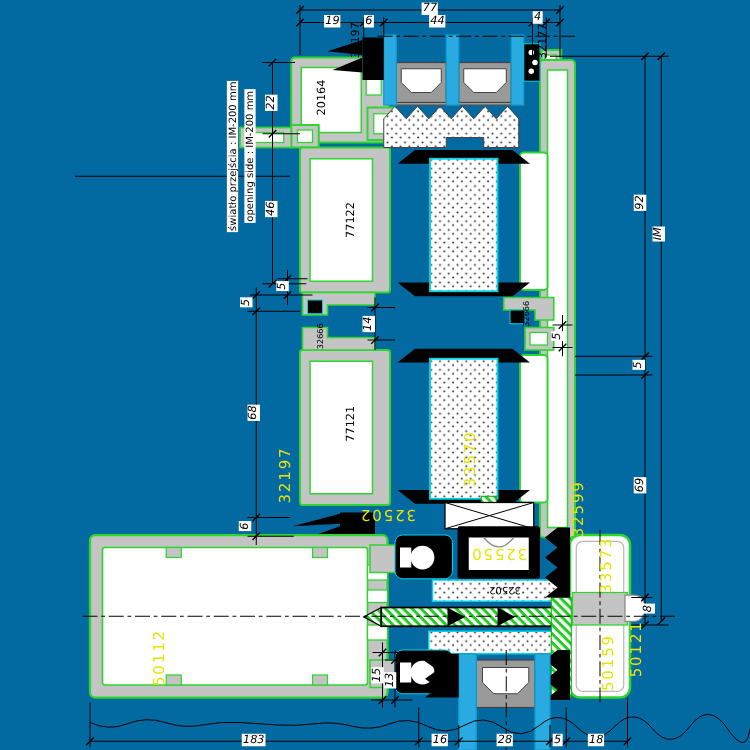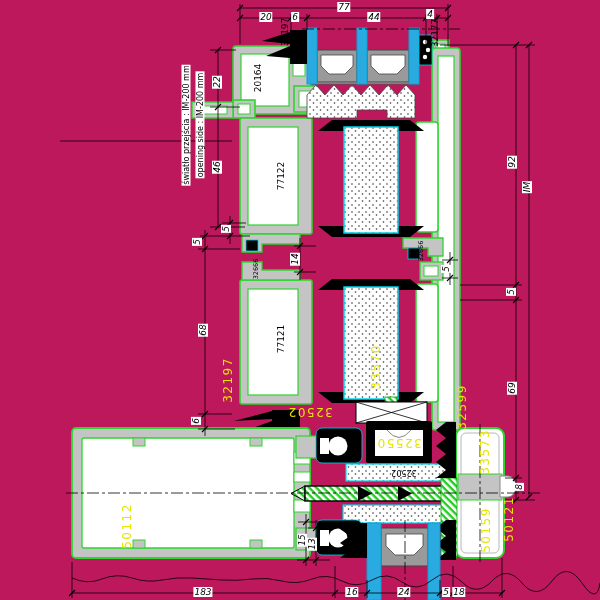--- a/index.html
+++ b/index.html
@@ -1,16 +1,16 @@
 <!DOCTYPE html>
 <html><head>
 <meta charset="utf-8">
 <style>
   html,body{margin:0;padding:0;background:#fff;}
-  #canvas{position:relative;width:600px;height:600px;background:#be185d;overflow:hidden;
+  #canvas{position:relative;width:600px;height:600px;background:#0369a1;overflow:hidden;
           font-family:"DejaVu Sans",sans-serif;}
   #canvas svg{position:absolute;left:0;top:0;}
   .lbl{position:absolute;transform:translate(-50%,-50%);line-height:1;white-space:nowrap;
        font:italic 9px "DejaVu Sans",sans-serif;color:#000;background:#fff;padding:0 1px;}
   .v{transform:translate(-50%,-50%) rotate(-90deg);}
   .r180{transform:translate(-50%,-50%) rotate(180deg);}
   .part{font-style:normal;background:transparent;padding:0;}
   .tiny{font-size:6.5px;}
   .note{font-style:normal;font-size:8px;background:#fff;}
   .yellow{font-style:normal;color:#e6e600;background:transparent;font-size:12px;letter-spacing:1.5px;}
@@ -212,23 +212,23 @@
          M297,249 L303,243 M297,275 L303,269
          M303,525 L309,519 M303,563 L309,557 M313,531 L319,525 M313,563 L319,557
          M513,48 L519,42 M513,288 L519,282 M513,303 L519,297 M513,481 L519,475 M513,503 L519,497
          M526,48 L532,42 M526,500 L532,494
          M447,263 L453,257 M447,281 L453,275
          M69,596 L75,590 M332,596 L338,590 M364,596 L370,590 M437,596 L443,590 M450,596 L456,590 M499,596 L505,590"></path>
   </g>
 </svg>
 
 <div class="lbl" style="left:344px;top:7px">77</div>
-<div class="lbl" style="left:266px;top:17px">20</div>
+<div class="lbl" style="left:266px;top:17px">19</div>
 <div class="lbl" style="left:295px;top:17px">6</div>
-<div class="lbl" style="left:374px;top:17px">44</div>
+<div class="lbl" style="left:350px;top:17px">44</div>
 <div class="lbl" style="left:430px;top:14px">4</div>
 
 <div class="lbl v part" style="left:285px;top:32px">32197</div>
 <div class="lbl v part" style="left:435px;top:33px">32177</div>
 <div class="lbl v part" style="left:258px;top:78px">20164</div>
 <div class="lbl v part" style="left:281px;top:176px">77122</div>
 <div class="lbl v part" style="left:281px;top:339px">77121</div>
 <div class="lbl v part tiny" style="left:256px;top:269px">32666</div>
 <div class="lbl v part tiny" style="left:421px;top:251px">32666</div>
 
@@ -245,23 +245,23 @@
 <div class="lbl v" style="left:446px;top:269px">5</div>
 <div class="lbl v" style="left:511px;top:292px">5</div>
 <div class="lbl v" style="left:512px;top:388px">69</div>
 <div class="lbl v" style="left:519px;top:487px">8</div>
 
 <div class="lbl v" style="left:302px;top:540px">15</div>
 <div class="lbl v" style="left:312px;top:544px">13</div>
 
 <div class="lbl" style="left:203px;top:592px">183</div>
 <div class="lbl" style="left:352px;top:592px">16</div>
-<div class="lbl" style="left:404px;top:592px">24</div>
+<div class="lbl" style="left:404px;top:592px">28</div>
 <div class="lbl" style="left:446px;top:592px">5</div>
-<div class="lbl" style="left:459px;top:592px">18</div>
+<div class="lbl" style="left:477px;top:592px">18</div>
 
 <div class="lbl v note" style="left:186px;top:125px">światło przejścia : IM-200 mm</div>
 <div class="lbl v note" style="left:200px;top:125px">opening side : IM-200 mm</div>
 
 <div class="lbl v yellow" style="left:228px;top:380px">32197</div>
 <div class="lbl v yellow" style="left:462px;top:407px">32599</div>
 <div class="lbl r180 yellow" style="left:310px;top:412px">32502</div>
 <div class="lbl v yellow" style="left:376px;top:367px">33570</div>
 <div class="lbl r180 yellow" style="left:399px;top:443px">32550</div>
 <div class="lbl r180 part" style="left:404px;top:472px;font-size:8px">32502</div>

